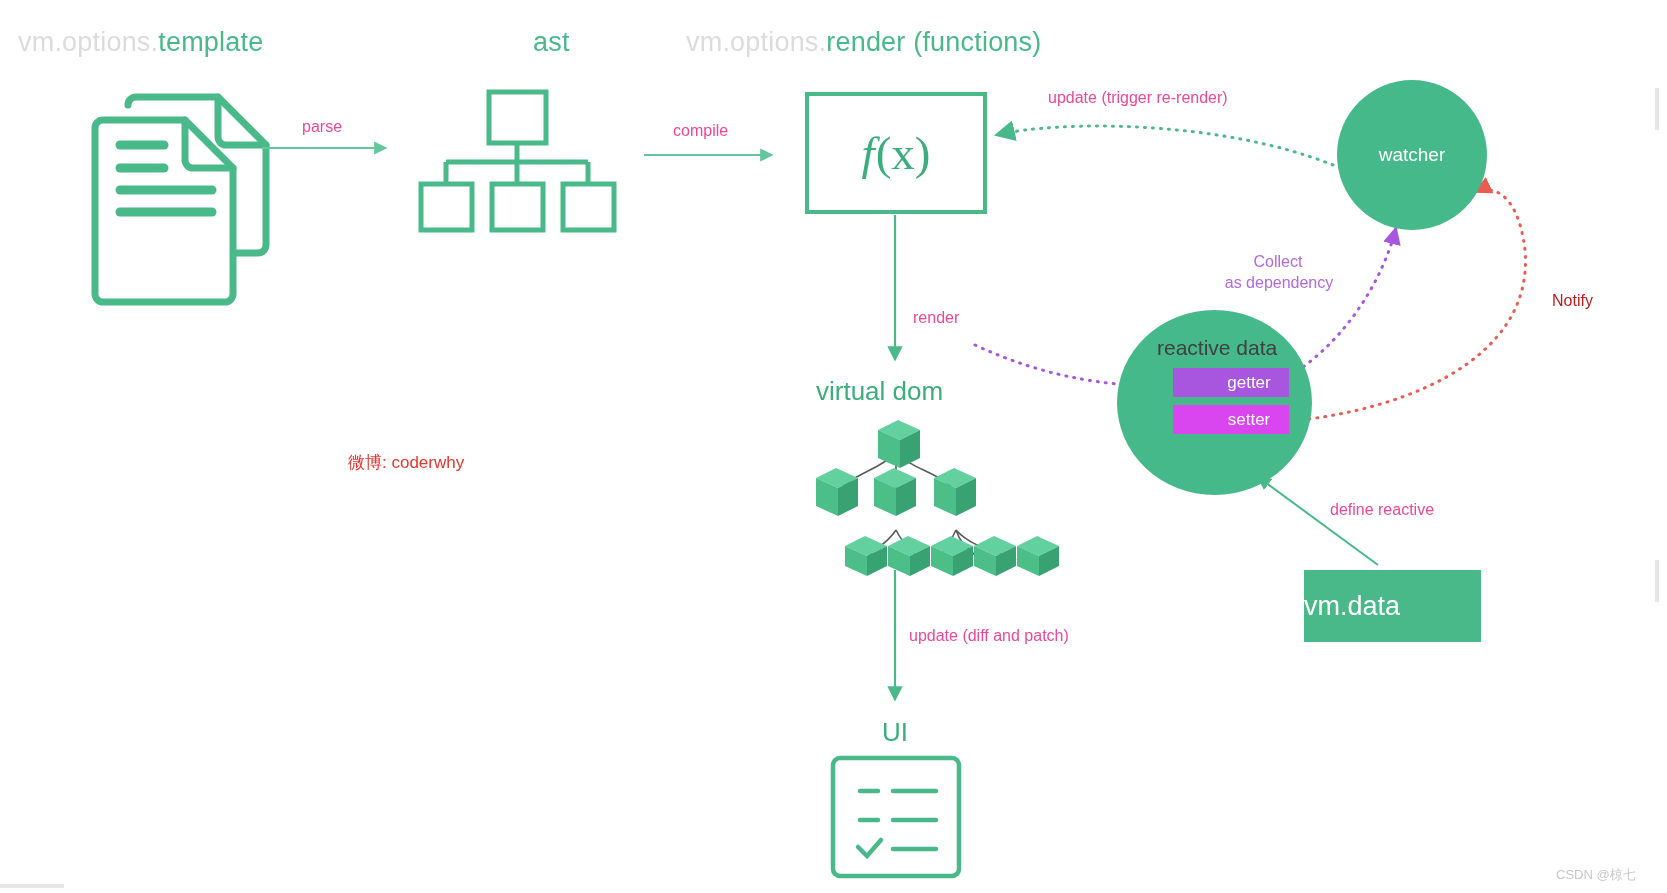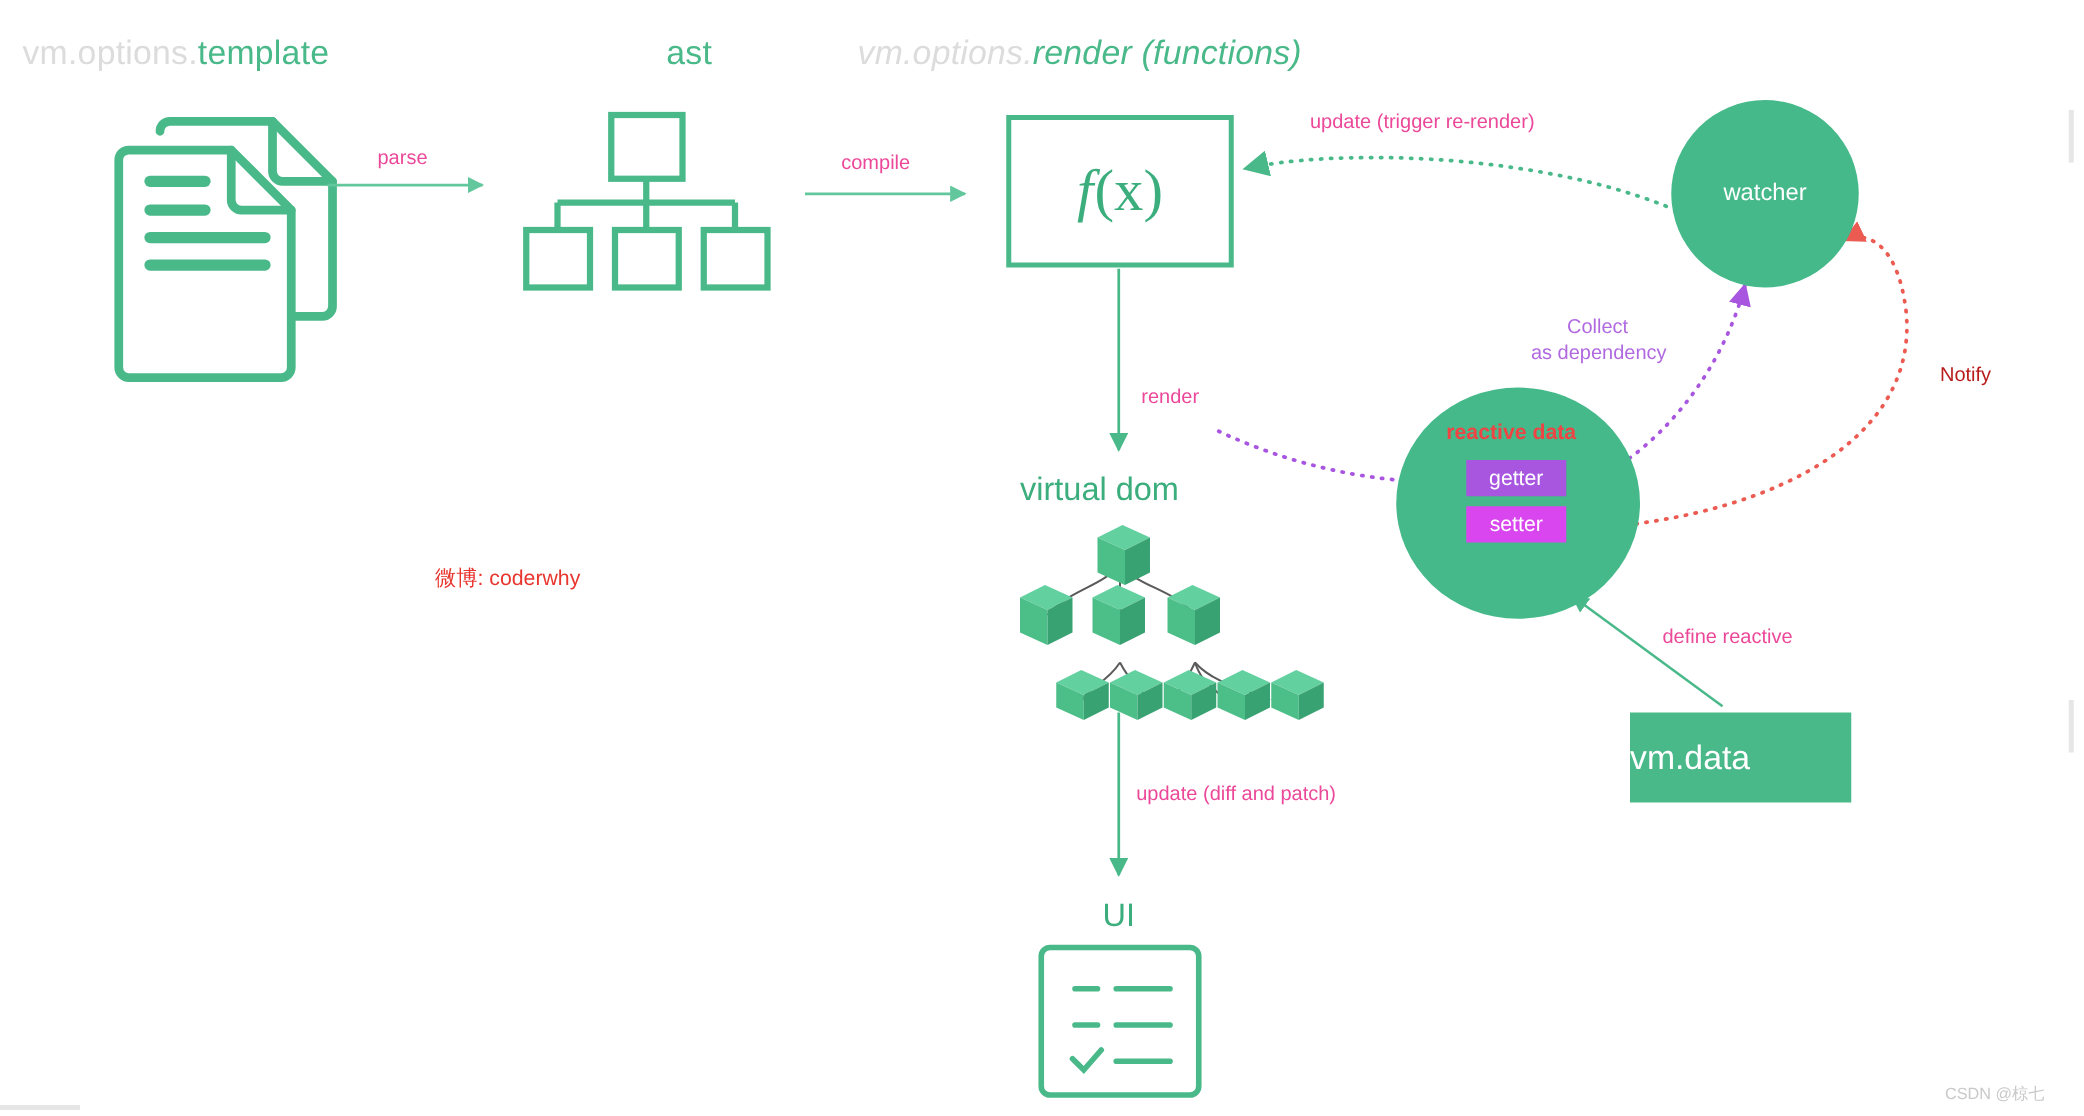--- a/index.html
+++ b/index.html
@@ -68,33 +68,33 @@
   #watcher-circle { font-size: 19px; }
 
   
   #reactive-ellipse {
     position: absolute;
     border-radius: 50%;
     background: #45b98a;
   }
   #reactive-label {
     position: absolute;
-    color: #ef4444;
-    font-size: 17px;
-    white-space: nowrap;
-    font-weight: bold;
+    color: #404040;
+    font-size: 21px;
+    white-space: nowrap;
   }
   .chip {
     position: absolute;
     color: #ffffff;
     font-size: 17px;
     display: flex;
     align-items: center;
     justify-content: center;
     white-space: nowrap;
+    padding-left: 36px;
   }
   #getter-chip { background: #a855e0; }
   #setter-chip { background: #d946ef; }
 
   
   #vmdata-box {
     position: absolute;
     background: #4ab98a;
     color: #ffffff;
     font-size: 27px;
@@ -139,21 +139,21 @@
 <body>
 
 <div id="stage">
 
   <div class="title" style="left:18px; top:27px;">
     <span class="dim">vm.options.</span><span class="hl">template</span>
   </div>
 
   <div class="title plain" style="left:497px; top:27px;margin-left:36px;">ast</div>
 
-  <div class="title" style="left:686px; top:27px;font-style:italic;">
+  <div class="title" style="left:686px; top:27px;">
     <span class="dim">vm.options.</span><span class="hl">render (functions)</span>
   </div>
 
   <svg class="layer" viewBox="0 0 1667 893">
     <defs>
       <marker id="arrowG" viewBox="0 0 10 10" refX="9" refY="5" markerWidth="7" markerHeight="7" orient="auto-start-reverse">
         <path d="M 0 0 L 10 5 L 0 10 z" fill="#4ab98a"></path>
       </marker>
       <marker id="arrowGs" viewBox="0 0 10 10" refX="9" refY="5" markerWidth="6" markerHeight="6" orient="auto-start-reverse">
         <path d="M 0 0 L 10 5 L 0 10 z" fill="#63c79d"></path>

